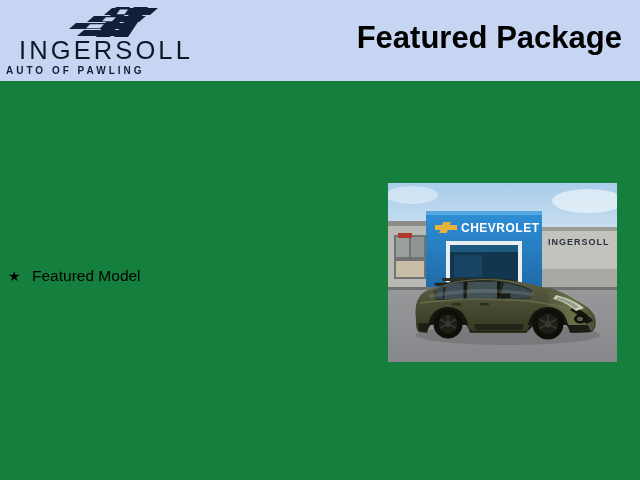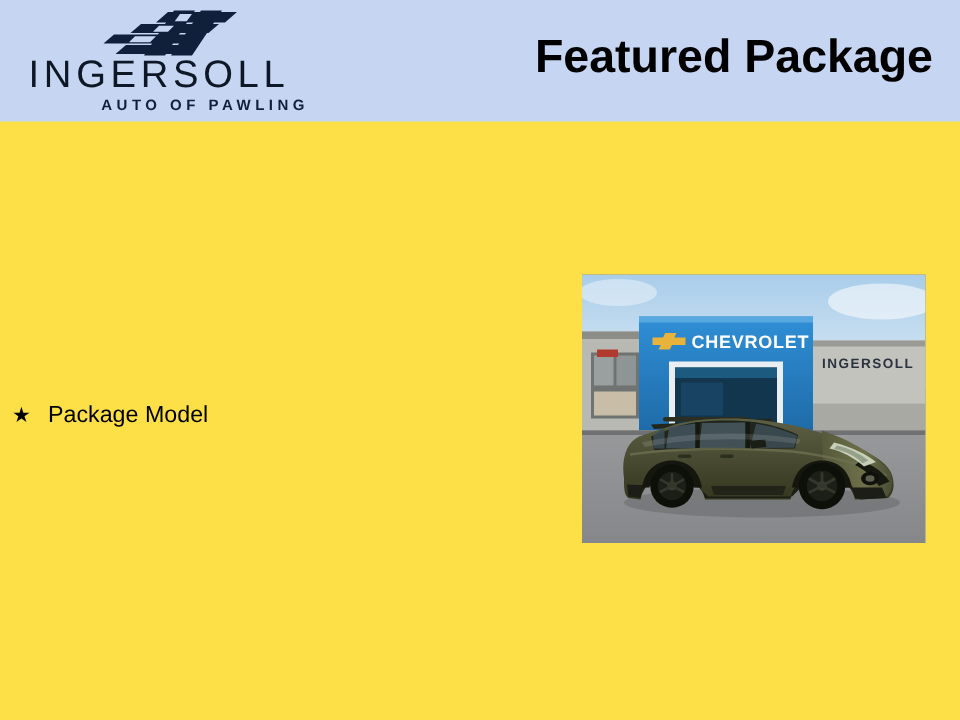--- a/index.html
+++ b/index.html
@@ -9,21 +9,21 @@
     width: 640px; height: 480px;
     background: #ffffff;
     font-family: "Liberation Sans", sans-serif;
     overflow: hidden;
   }
 
   #page {
     position: relative;
     width: 640px;
     height: 480px;
-    background: #fde047;
+    background: #15803d;
   }
 
   
   #header {
     position: absolute;
     left: 0; top: 0;
     width: 640px; height: 81px;
     background: #c6d5f2;
   }
 
@@ -50,21 +50,21 @@
     font-weight: 400;
     letter-spacing: 3.1px;
     color: #0d1726;
     line-height: 1;
     white-space: nowrap;
   }
   #logo-tagline {
     position: absolute;
     left: 0; top: 62px;
     width: 200px;
-    text-align: right;
+    text-align: left;
     font-family: "Liberation Sans", sans-serif;
     font-size: 10px;
     font-weight: 700;
     letter-spacing: 3.0px;
     color: #10203a;
     line-height: 1;
     white-space: nowrap;
   }
 
   
@@ -151,21 +151,21 @@
 
       <div id="logo-tagline">AUTO OF PAWLING</div>
     </div>
 
     <div id="header-title">Featured Package</div>
   </div>
 
   <div id="feature-list">
     <div class="feature-item">
       <span class="feature-bullet">★</span>
-      <span class="feature-label">Package Model</span>
+      <span class="feature-label">Featured Model</span>
     </div>
   </div>
 
   <div id="vehicle-photo">
     <svg viewBox="0 0 229 179" xmlns="http://www.w3.org/2000/svg">
       <defs>
         <linearGradient id="skyG" x1="0" y1="0" x2="0" y2="1">
           <stop offset="0%" stop-color="#a9cdea"></stop>
           <stop offset="100%" stop-color="#dce9f4"></stop>
         </linearGradient>

